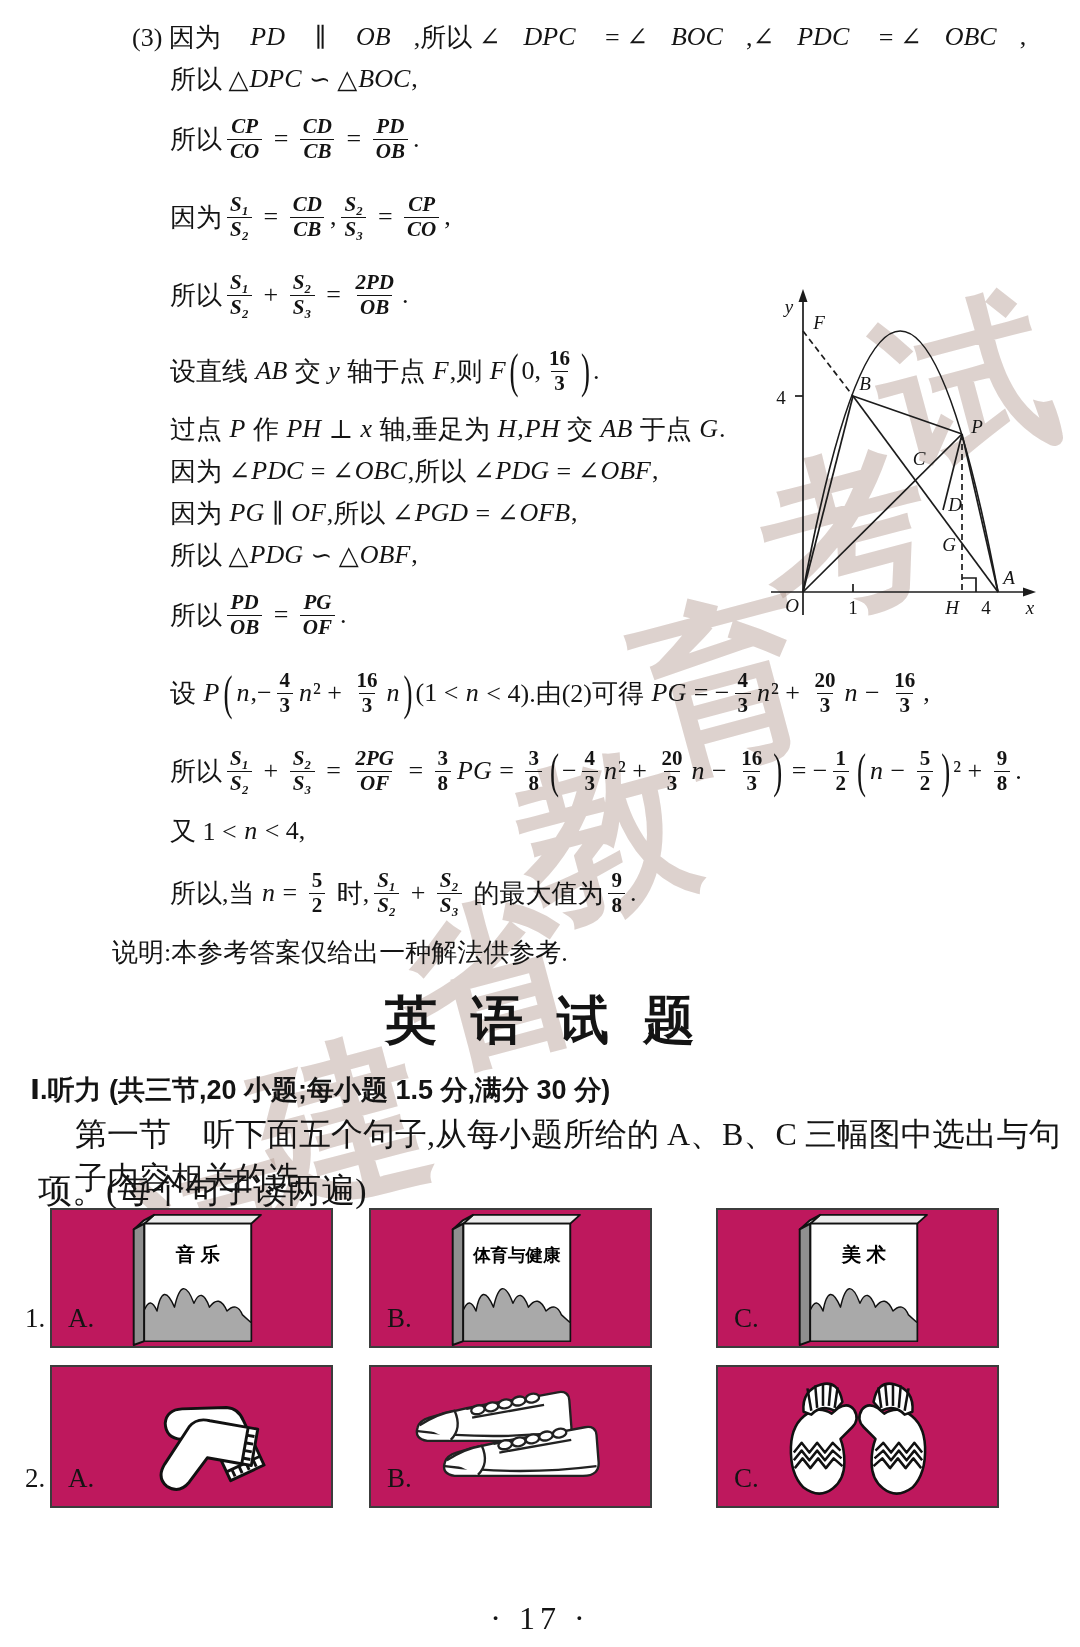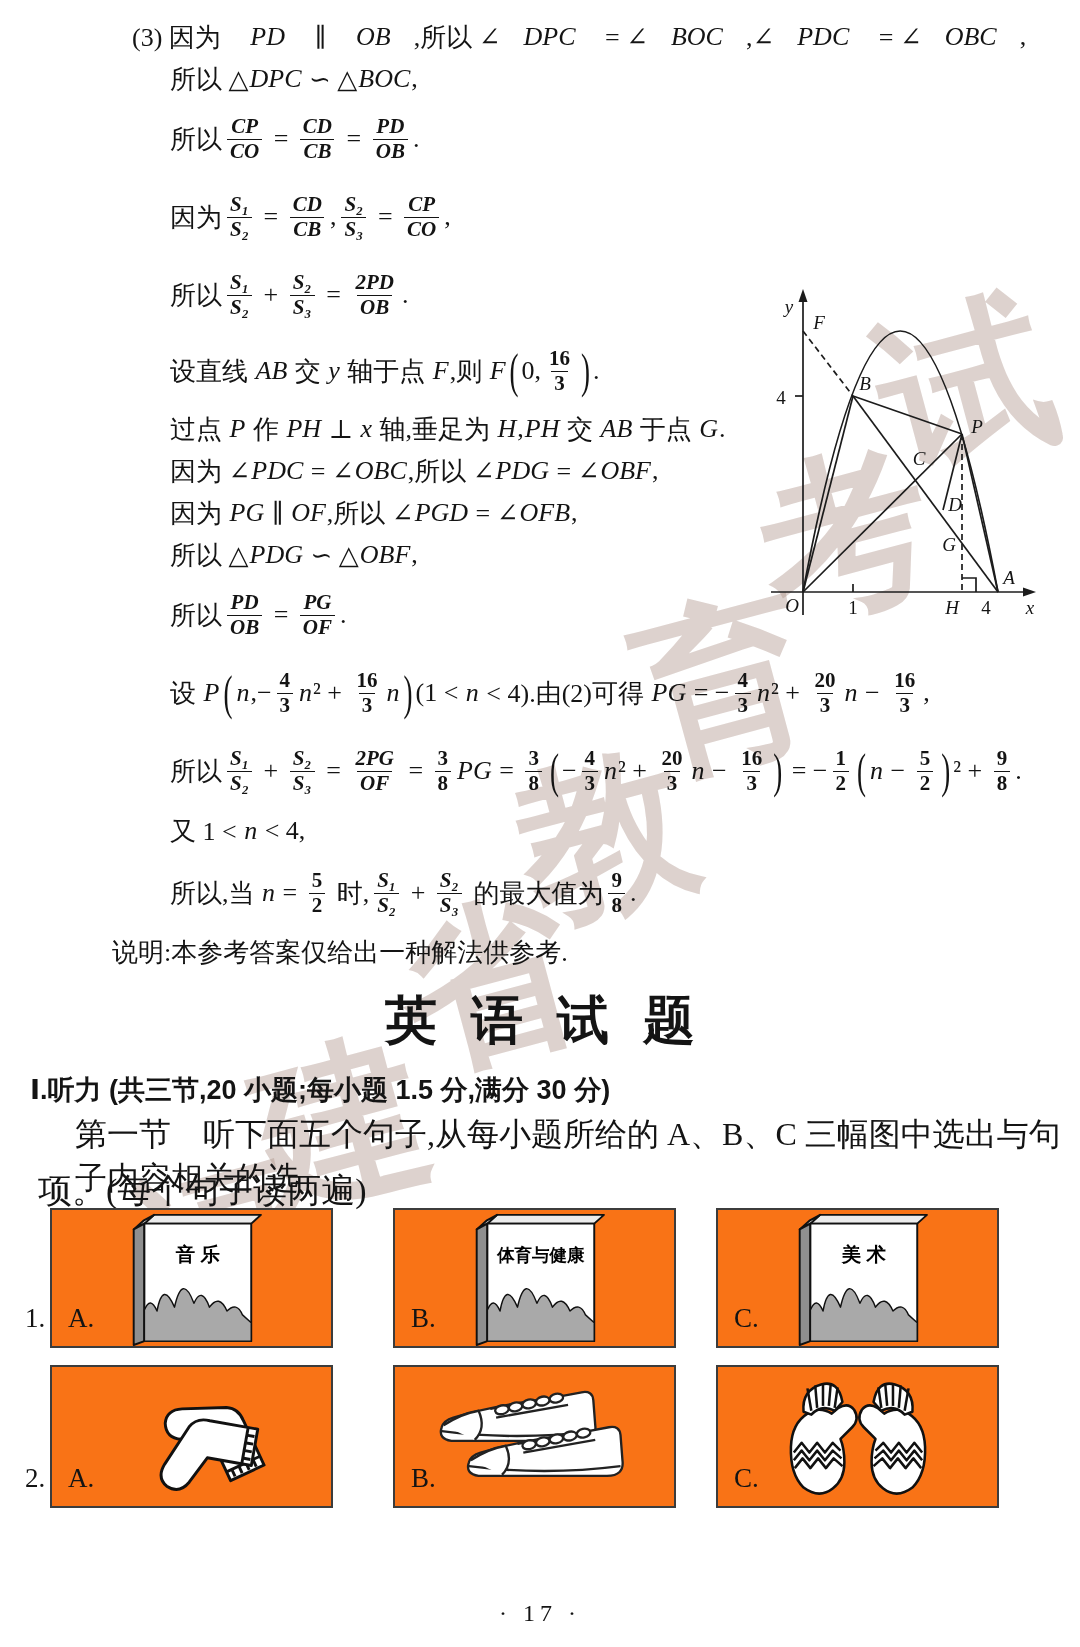--- a/index.html
+++ b/index.html
@@ -41,31 +41,31 @@
                font-family:"Liberation Sans","DejaVu Sans",sans-serif;
                font-weight:bold;font-size:27px;}
   .intro-1{position:absolute;left:75px;top:1113px;margin:0;font-size:32px;}
   .intro-2{position:absolute;left:30px;top:1160px;margin:8px;font-size:34px;}
   
   .listen-row{position:absolute;left:0;width:1080px;}
   .row-1{top:1208px;height:140px;}
   .row-2{top:1365px;height:143px;}
   .qnum{position:absolute;left:25px;bottom:14px;font-size:27px;}
   .opt-box{position:absolute;top:0;height:100%;width:283px;border:2px solid #3c3c3c;
-           background:#f97316;box-sizing:border-box;}
+           background:#be185d;box-sizing:border-box;}
   .pos-a{left:50px;}
-  .pos-b{left:393px;}
+  .pos-b{left:369px;}
   .pos-c{left:716px;}
   .opt-label{position:absolute;left:16px;bottom:12px;font-size:27px;z-index:2;}
   .opt-box svg{position:absolute;left:0;top:0;width:100%;height:100%;}
   .book-title{font-family:"Liberation Sans","DejaVu Sans",sans-serif;font-weight:bold;
               fill:#000;}
   
   .pageno{position:absolute;top:1600px;left:0;width:100%;text-align:center;
-          font-size:24px;letter-spacing:5px;}
+          font-size:32px;letter-spacing:5px;}
 </style>
 </head>
 <body>
 
 <div class="page">
   <div id="watermark">
       <span class="wm-char" style="left: 880px; top: 300px;">试</span>
       <span class="wm-char" style="left: 760px; top: 450px;">考</span>
       <span class="wm-char" style="left: 640px; top: 600px;">育</span>
       <span class="wm-char" style="left: 520px; top: 750px;">教</span>

